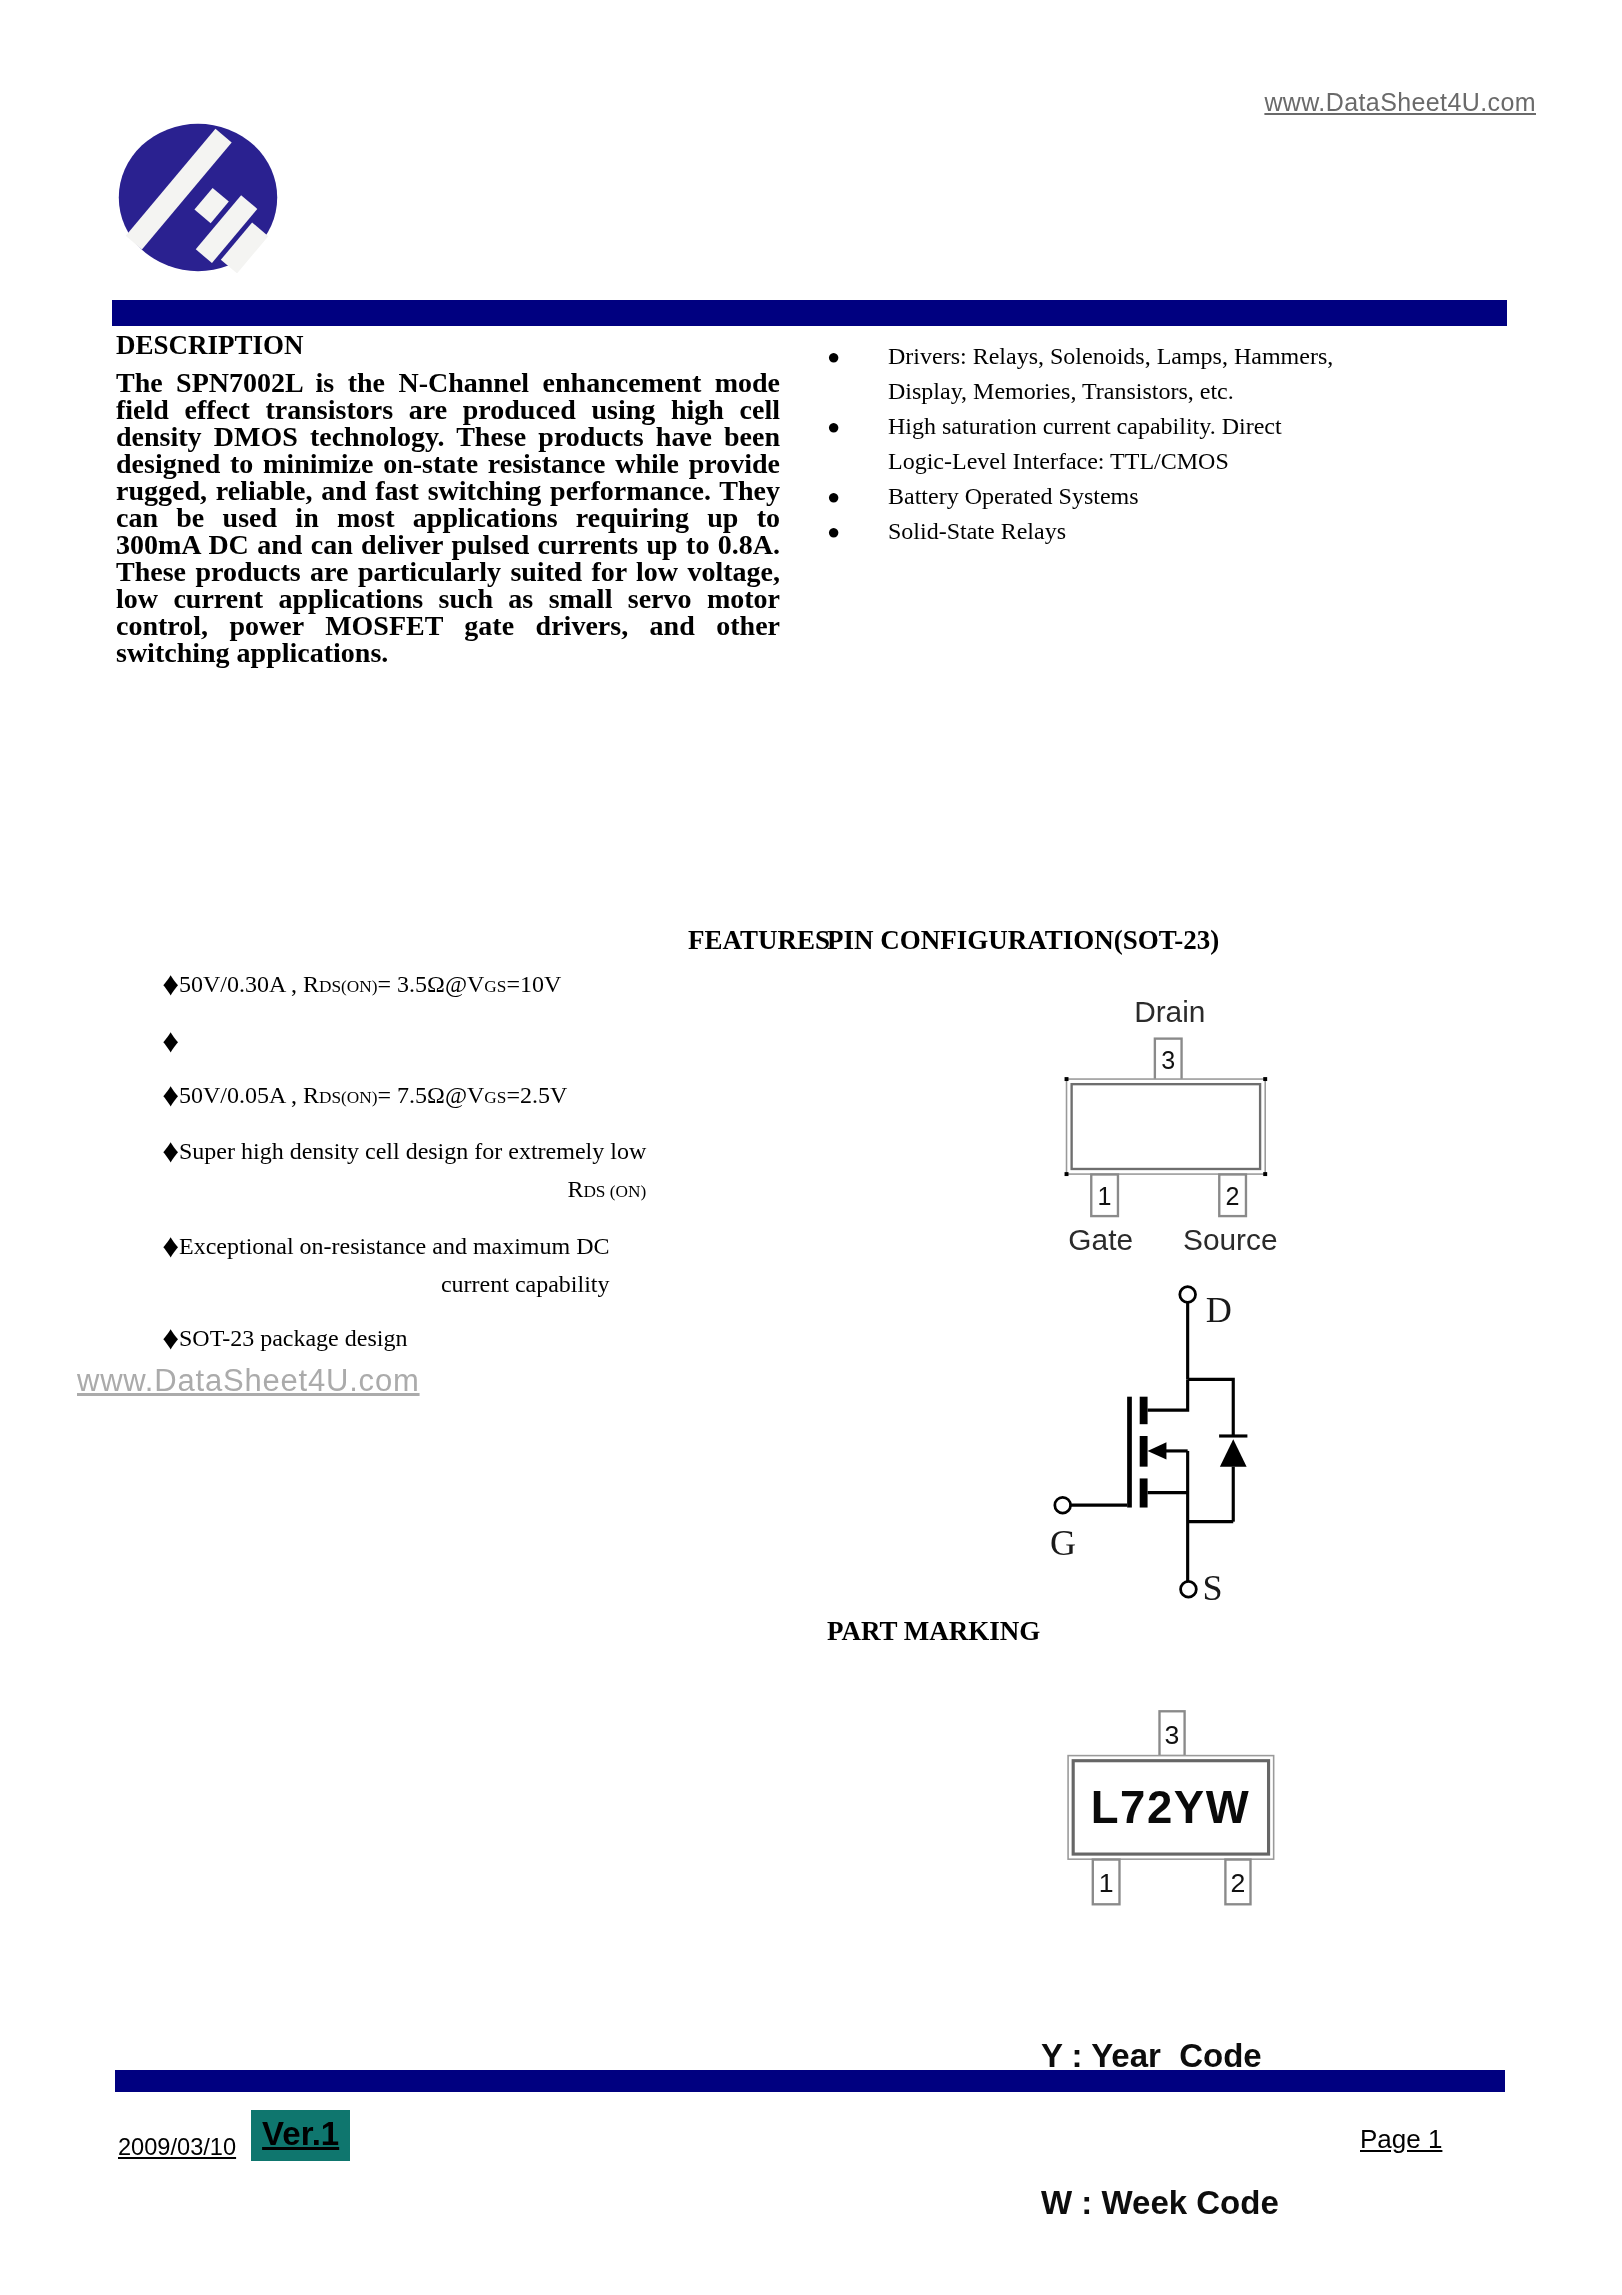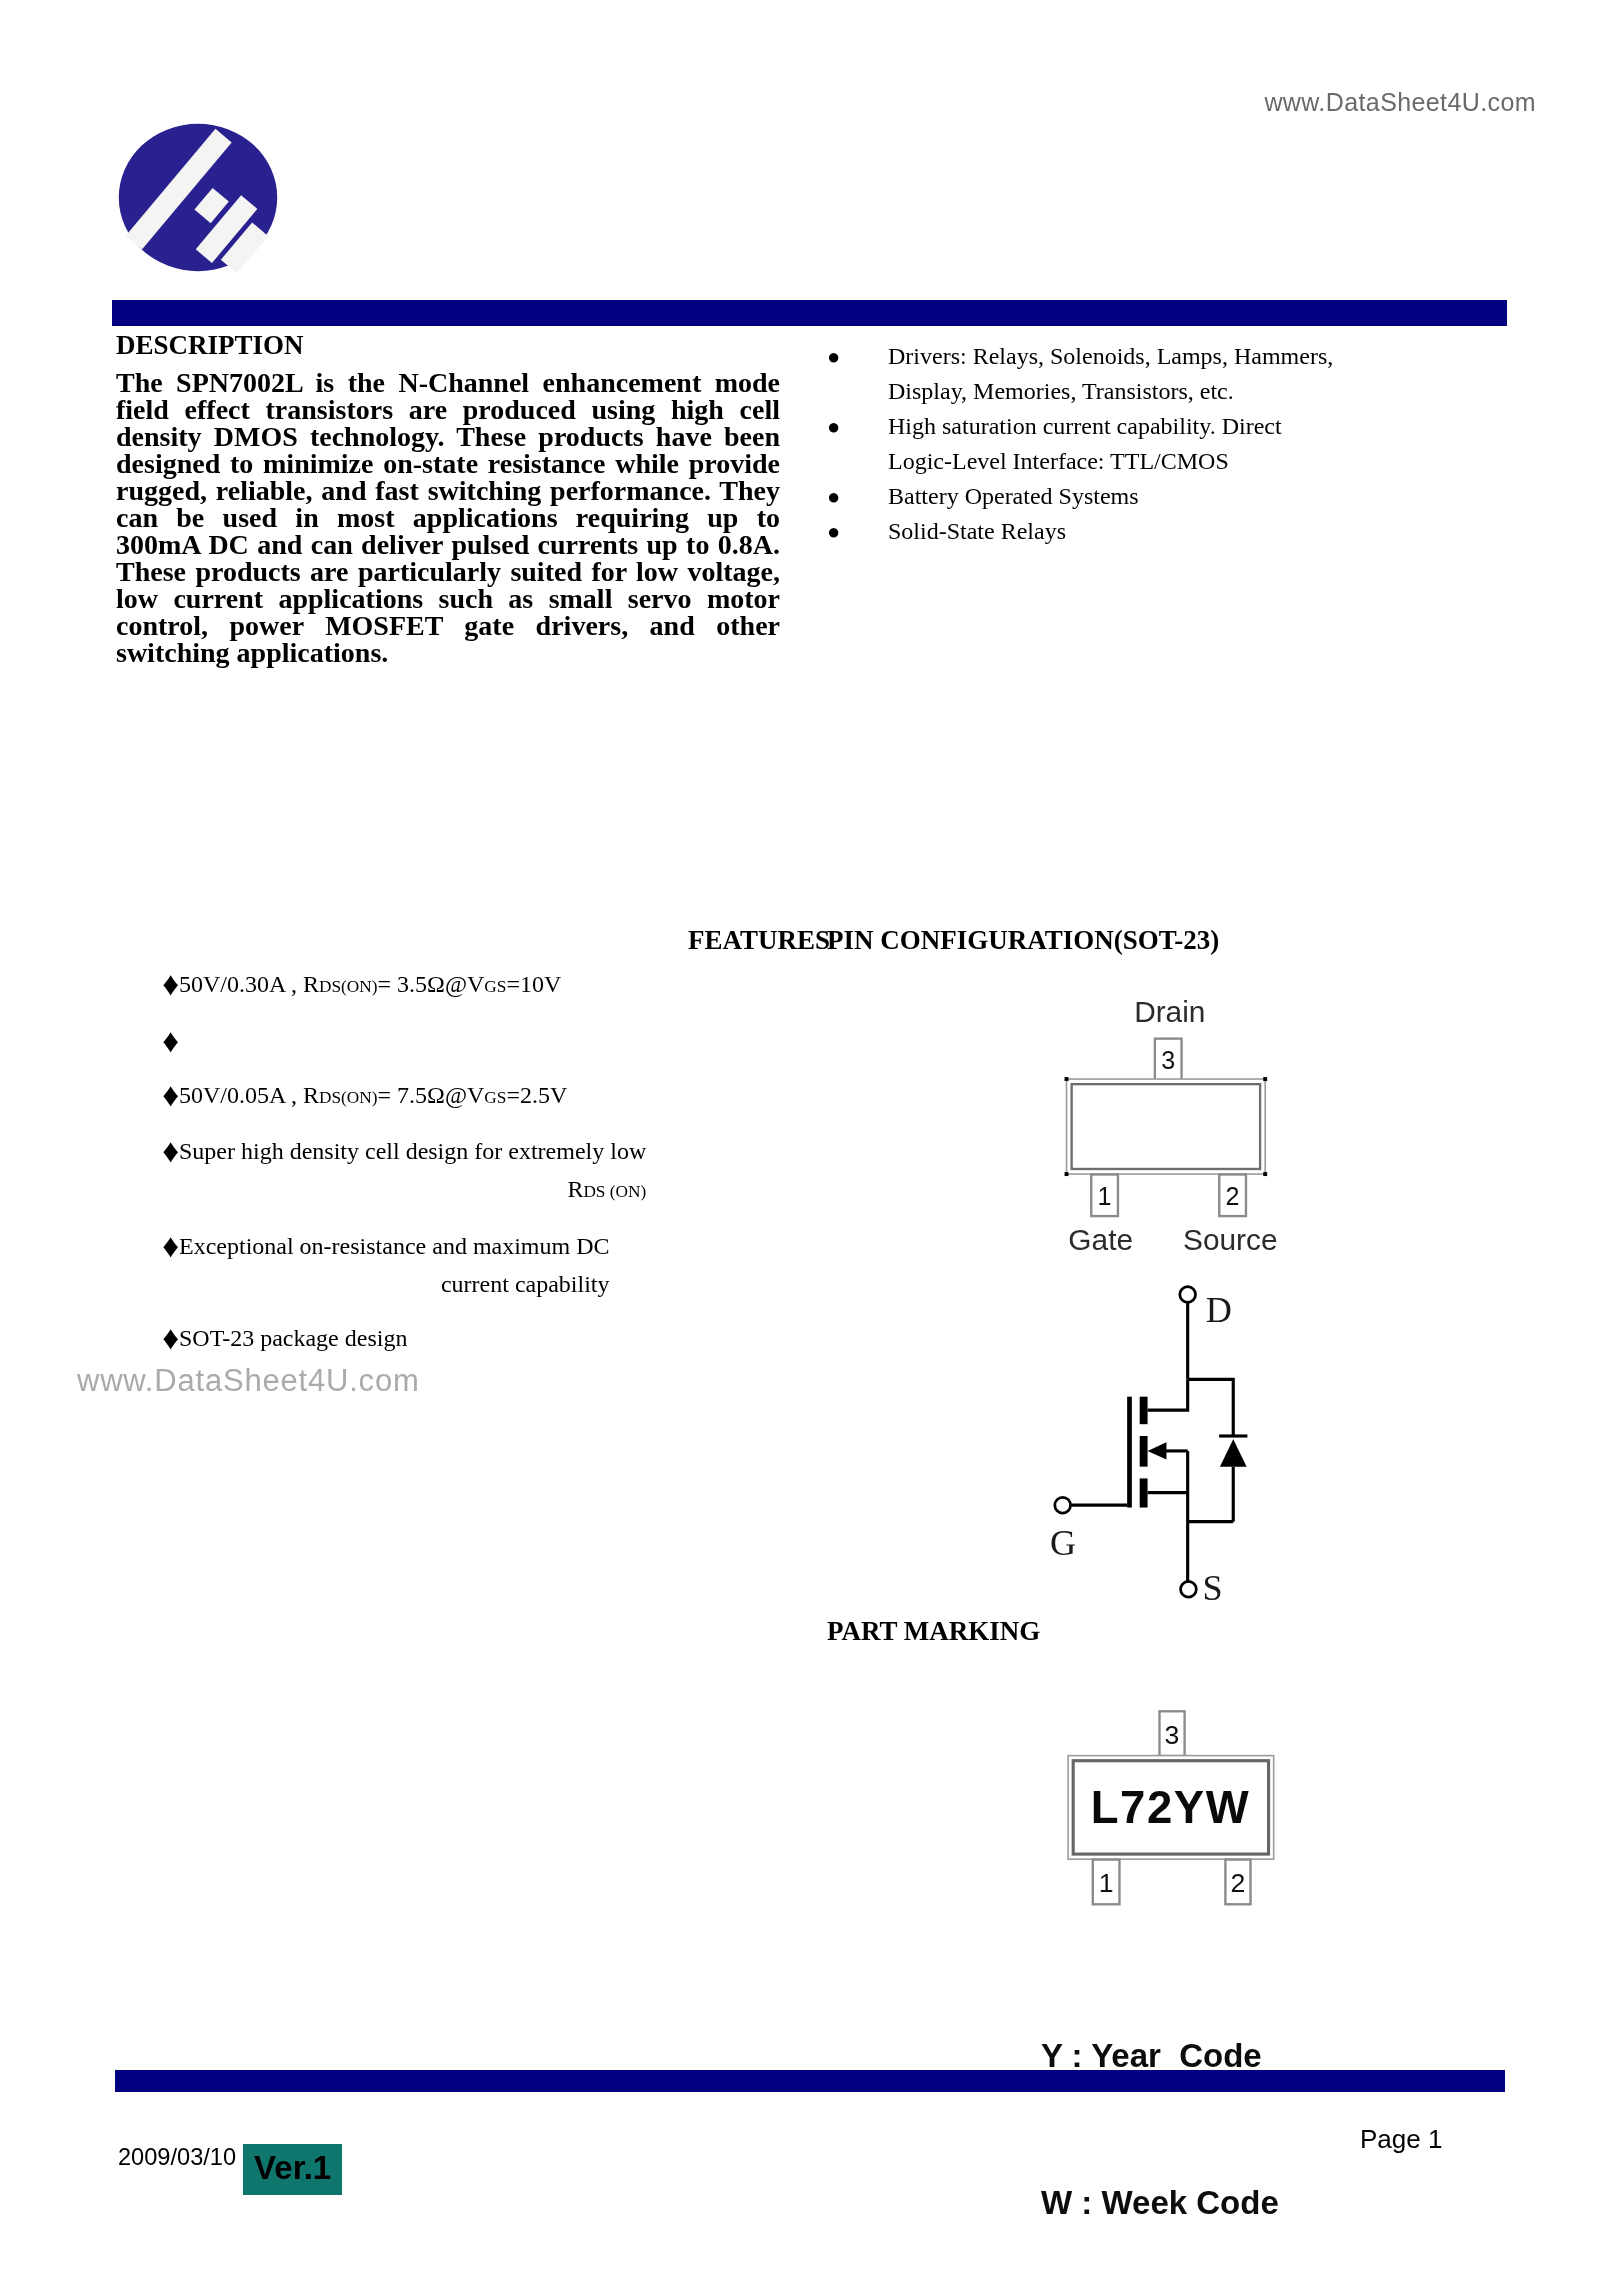--- a/index.html
+++ b/index.html
@@ -1,19 +1,19 @@
 <!DOCTYPE html>
 <html style="font-size:12.6px"><head>
 <meta charset="utf-8">
 <style>
   html,body{margin:0;padding:0;background:#fff;}
   #page{position:relative;width:1623px;height:2295px;background:#ffffff;overflow:hidden;
         font-family:"Liberation Serif",serif;color:#000;}
   .abs{position:absolute;}
-  .sans{font-family:"Liberation Sans",sans-serif;}
+  .sans{font-family:"Liberation Sans",sans-serif;text-decoration:underline;}
 
   .wm-top{right:87px;top:88px;font-size:25px;color:#6a6a6a;letter-spacing:0.4px;}
   .wm-mid{left:77px;top:1363px;font-size:31px;color:#ababab;letter-spacing:0.8px;}
 
   .titles{left:331px;top:124px;white-space:nowrap;}
   .t1{font-size:79px;font-weight:700;letter-spacing:2.4px;line-height:1;}
   .t2{font-size:62px;font-weight:700;line-height:1;margin-top:12.6px;}
 
   .navbar{background:#000080;}
   .bar-top{left:112px;top:300px;width:1395px;height:26px;}
@@ -34,21 +34,21 @@
   .features .bullet{flex:0 0 63px;font-size:33px;line-height:38px;}
   .features .btext{font-size:24px;line-height:38px;}
   .sub{font-size:0.72em;}
 
   .pincfg-head{left:827px;top:925px;}
   .pm-head{left:827px;top:1616px;}
 
   .legend{left:1041px;top:1933px;font-family:"Liberation Sans",sans-serif;
           font-weight:700;font-size:33px;line-height:49px;color:#0d0d0d;white-space:pre;}
 
-  .footer-left{left:118px;top:2110px;display:flex;align-items:flex-start;gap:7px;margin-top:34px;}
+  .footer-left{left:118px;top:2110px;display:flex;align-items:flex-end;gap:15px;}
   .f-date{font-size:23.6px;}
   .f-ver{font-size:33px;font-weight:700;background:#0f766e;padding:4.7px 11px 7.9px 11px;}
   .f-page{left:1360px;top:2124px;font-size:26px;}
 
   svg text{font-family:"Liberation Sans",sans-serif;}
   svg .seriflbl{font-family:"Liberation Serif",serif;}
 </style>
 </head>
 <body>
 

